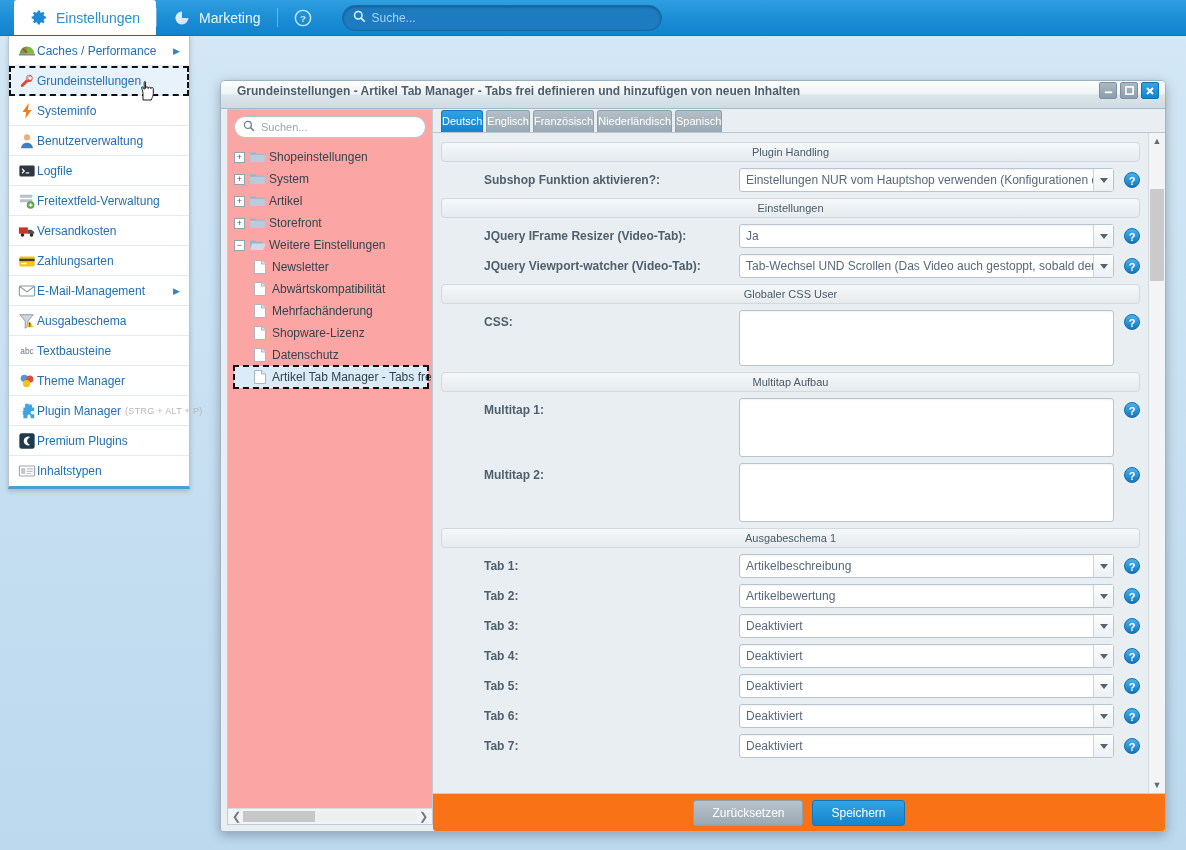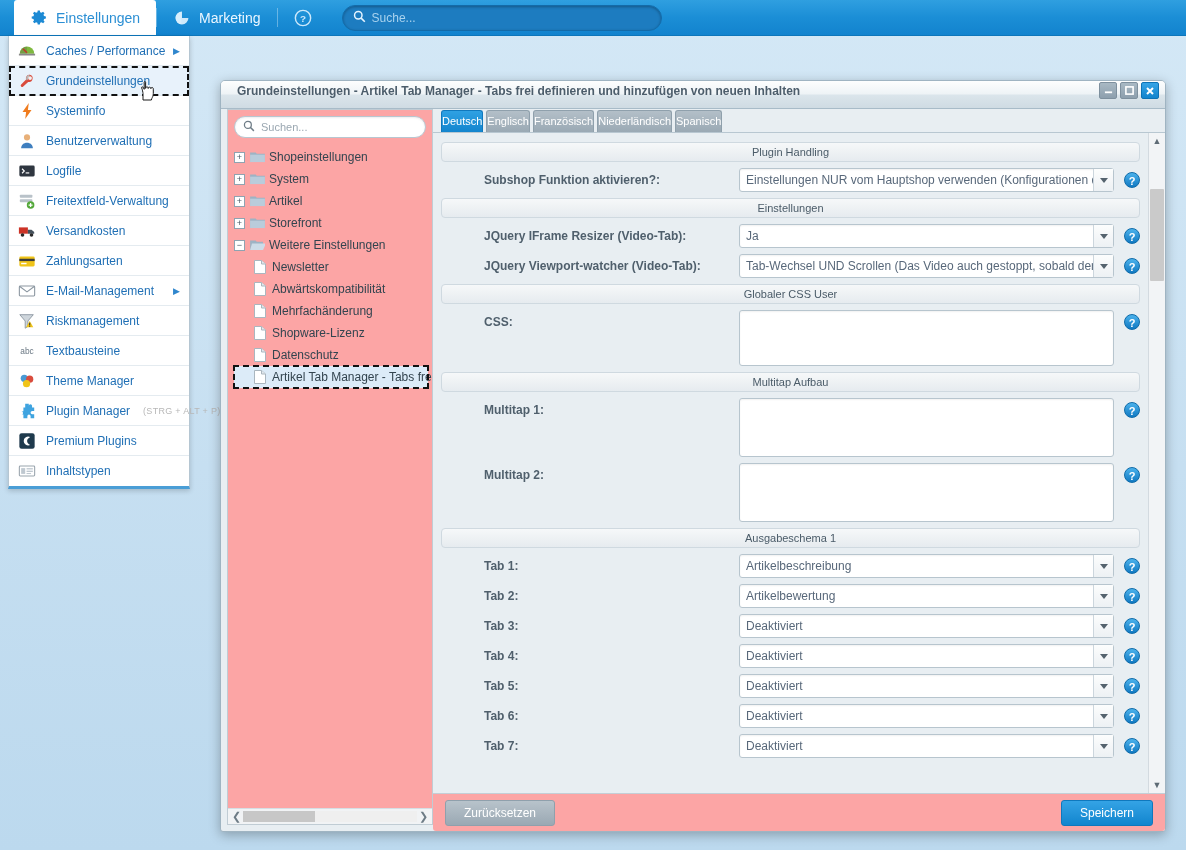--- a/index.html
+++ b/index.html
@@ -48,21 +48,21 @@
   
   #leftmenu {
     position: absolute; left: 8px; top: 36px; width: 182px;
     background: #fff; border: 1px solid #b5c6d2;
     border-top: none;
     border-bottom: 3px solid #4a9ed6;
     box-shadow: 0 2px 5px rgba(0,0,0,.18);
   }
   .mi {
     height: 30px; display: flex; align-items: center;
-    padding: 0 8px; gap: 9px; color: #1f6fb5; cursor: pointer;
+    padding: 0 8px; color: #1f6fb5; cursor: pointer;
     border-bottom: 1px solid #e4ebf0; position: relative;
     font-size: 12px; white-space: nowrap;
   }
   .mi:last-child { border-bottom: none; }
   .mi .ic { width: 20px; height: 20px; flex: 0 0 20px; display: inline-flex; align-items: center; justify-content: center; }
   .mi .hot { color: #b7b7b7; font-size: 9px; margin-left: 4px; letter-spacing: .3px; }
   .mi .arr { position: absolute; right: 9px; color: #2f86cd; font-size: 9px; }
   .mi.dashed {
     outline: 2px dashed #111; outline-offset: -2px;
     background: #e8f2fb;
@@ -179,23 +179,23 @@
   }
 
   
   #vscroll { width: 17px; flex: 0 0 17px; background: #f2f4f6; border-left: 1px solid #d3dae0; display: flex; flex-direction: column; }
   #vscroll .arw { height: 16px; display: flex; align-items: center; justify-content: center; color: #5e6b75; font-size: 9px; cursor: pointer; }
   #vscroll .trk { flex: 1; position: relative; }
   #vscroll .thb { position: absolute; left: 1px; top: 40px; width: 14px; height: 92px; background: #cacaca; border-radius: 1px; }
 
   
   #footer {
-    height: 38px; flex: 0 0 38px; background: #fca5a5;
+    height: 38px; flex: 0 0 38px; background: #f97316;
     border-top: 1px solid #c4ced6;
-    display: flex; align-items: center; justify-content: space-between;
+    display: flex; align-items: center; justify-content: center;
     padding: 0 12px; gap: 9px; border-radius: 0 0 3px 3px;
   }
   .btn {
     height: 26px; padding: 0 18px; border-radius: 3px; font-size: 12px;
     display: inline-flex; align-items: center; justify-content: center;
     cursor: pointer; border: 1px solid #8fa0ac; color: #fff;
     background: linear-gradient(180deg,#b8c3cb,#9aa8b3);
   }
   .btn.primary { background: linear-gradient(180deg,#34a3e5,#1285ce); border-color: #0f78bd; }
 </style>
@@ -349,21 +349,21 @@
 
     <div class="mi">
       <span class="ic">
         <svg width="18" height="18" viewBox="0 0 20 20">
             <path d="M2 3h15l-6 7v6l-3 2v-8z" fill="#cfd6dc" stroke="#8b96a0" stroke-width="1"></path>
             <path d="M13 10l4 7h-8z" fill="#f0c419"></path>
             <path d="M13 12v2.6" stroke="#3b3b3b" stroke-width="1.2"></path>
             <circle cx="13" cy="15.7" r=".7" fill="#3b3b3b"></circle>
           </svg>
       </span>
-      <span>Riskmanagement</span>
+      <span>Ausgabeschema</span>
     </div>
 
     <div class="mi">
       <span class="ic">
         <svg width="20" height="18" viewBox="0 0 24 20">
             <text x="12" y="14" font-size="10" font-family="Liberation Sans, sans-serif" fill="#6b7884" text-anchor="middle">abc</text>
           </svg>
       </span>
       <span>Textbausteine</span>
     </div>

